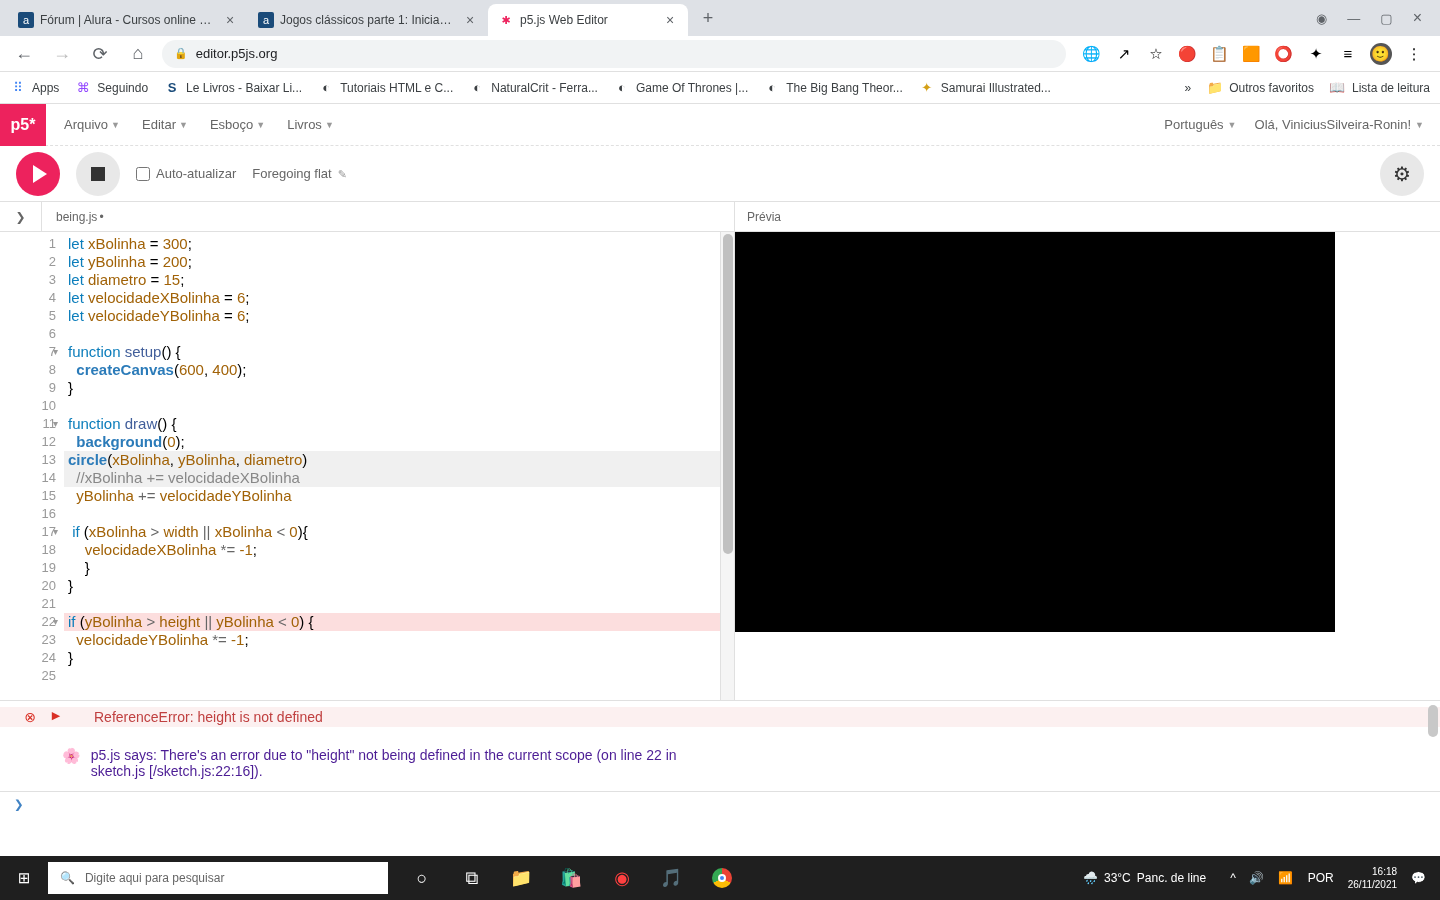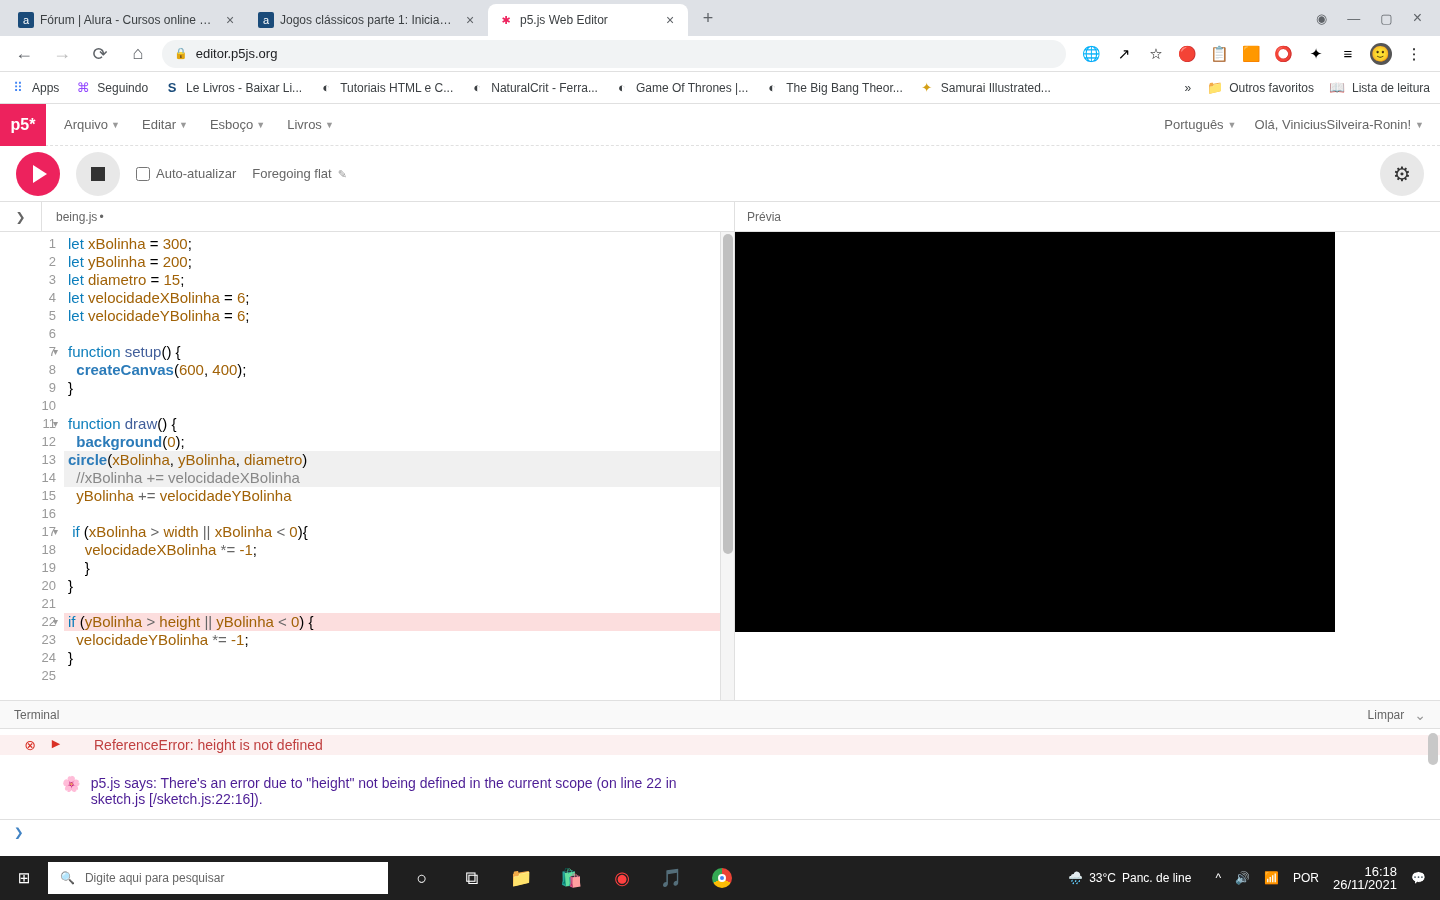--- a/index.html
+++ b/index.html
@@ -95,21 +95,21 @@
 
 
 .taskbar { position: absolute; bottom: 0; left: 0; right: 0; height: 44px; background: #1f1f1f; display: flex; align-items: center; color: #fff; font-size: 12px; }
 .taskbar .start { width: 48px; height: 44px; display: flex; align-items: center; justify-content: center; font-size: 15px; }
 .taskbar .search { width: 340px; height: 32px; background: #fff; color: #666; display: flex; align-items: center; padding: 0 12px; gap: 10px; }
 .taskbar .search .mag { color: #333; }
 .taskbar .task-icons { display: flex; align-items: center; margin-left: 10px; gap: 2px; }
 .taskbar .task-icons .ti { width: 48px; height: 44px; display: flex; align-items: center; justify-content: center; font-size: 18px; }
 .taskbar .tray { margin-left: auto; display: flex; align-items: center; gap: 14px; padding: 0 14px; font-size: 12px; }
 .taskbar .tray .weather { display: flex; align-items: center; gap: 6px; margin-right: 10px; }
-.taskbar .tray .datetime { display: flex; flex-direction: column; align-items: flex-end; font-size: 13px; line-height: 13px; }
+.taskbar .tray .datetime { display: flex; flex-direction: column; align-items: flex-end; font-size: 10px; line-height: 13px; }
 </style>
 </head>
 <body>
 
 <div class="browser-tabs">
   <div class="browser-tab">
     <span class="favicon" style="background:#1a4b7a;color:#fff;border-radius:2px;">a</span>
     <span class="tab-title">Fórum | Alura - Cursos online de ...</span>
     <span class="tab-close">×</span>
   </div>
@@ -298,25 +298,20 @@
     <div class="preview-header">
         <span>Prévia</span>
       </div>
     <div class="preview-canvas">
       <div class="canvas-black"></div>
     </div>
   </div>
 </div>
 
 <div class="terminal-section">
-  <div class="terminal-header">
-    <span>Terminal</span>
-    <span class="clear">Limpar</span>
-    <span class="chev">⌄</span>
-  </div>
   <div class="terminal-body">
     <div class="scrollb"></div>
     <div class="term-line error-line">
       <span class="ic err">⊗</span>
       <span class="ic play">▶</span>
       <span class="msg err-msg">ReferenceError: height is not defined</span>
     </div>
     <div class="term-line" style="margin-top:18px;padding-left:62px;">
       <span class="flower">🌸</span>
       <span class="msg info" style="max-width:600px;">p5.js says: There's an error due to "height" not being defined in the current scope (on line 22 in sketch.js [/sketch.js:22:16]).</span>

